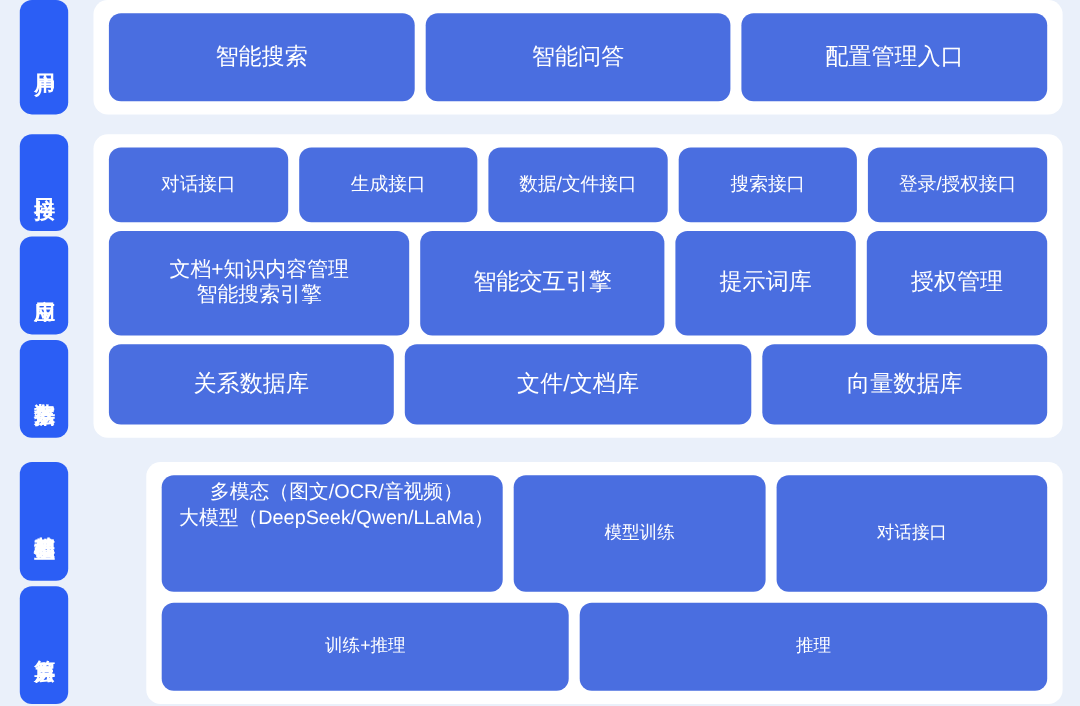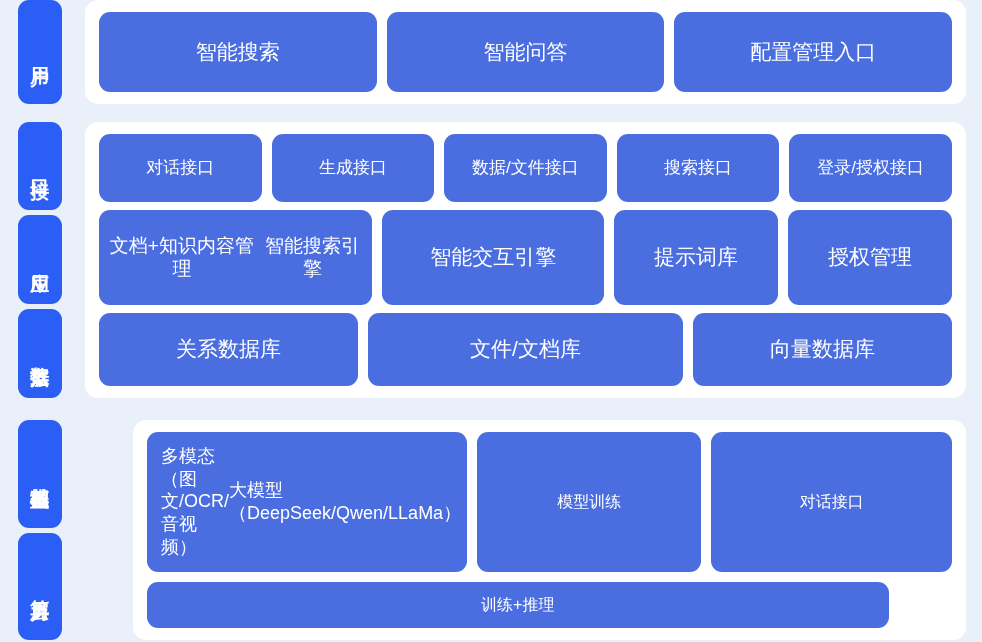--- a/index.html
+++ b/index.html
@@ -113,21 +113,21 @@
   .w-norm  { flex: 1 1 0; }
   .w-db1   { flex: 1.22 1 0; }
   .w-db2   { flex: 1.22 1 0; }
   .w-db3   { flex: 1.50 1 0; }
   .w-mm    { flex: 1.40 1 0; font-size: 18px !important; text-align: left; justify-content: flex-start; padding-left: 14px; }
   .w-mtrain{ flex: 1.05 1 0; }
   .w-mmanage{ flex: 1.13 1 0; }
   .w-train { flex: 0.92 1 0; }
   .w-infer { flex: 1.06 1 0; }
 
-  .box-multiline { flex-direction: row; }
+  .box-multiline { flex-direction: column; }
   .box-multiline .line { display: block; }
 </style>
 </head>
 <body>
 
 <div id="diagram">
 
   <div class="section" id="section-user">
     <div class="label-col">
       <div class="layer-label">用户</div>
@@ -191,18 +191,19 @@
         <div class="box w-mm box-multiline">
           <span class="line">多模态（图文/OCR/音视频）</span>
           <span class="line">大模型（DeepSeek/Qwen/LLaMa）</span>
         </div>
         <div class="box w-mtrain">模型训练</div>
         <div class="box w-mmanage">对话接口</div>
       </div>
 
       <div class="row" id="row-compute">
         <div class="box w-train">训练+推理</div>
+        <div class="box w-infer">推理</div>
       </div>
 
     </div>
   </div>
 
 </div>
 
 </body></html>

